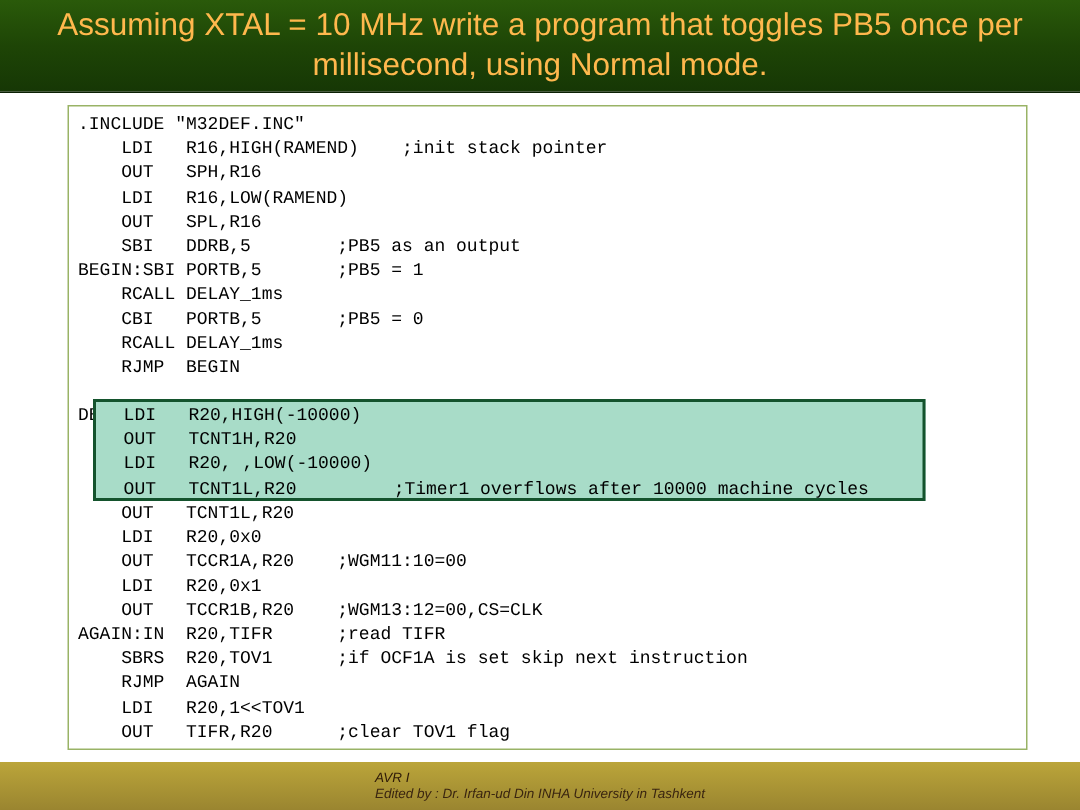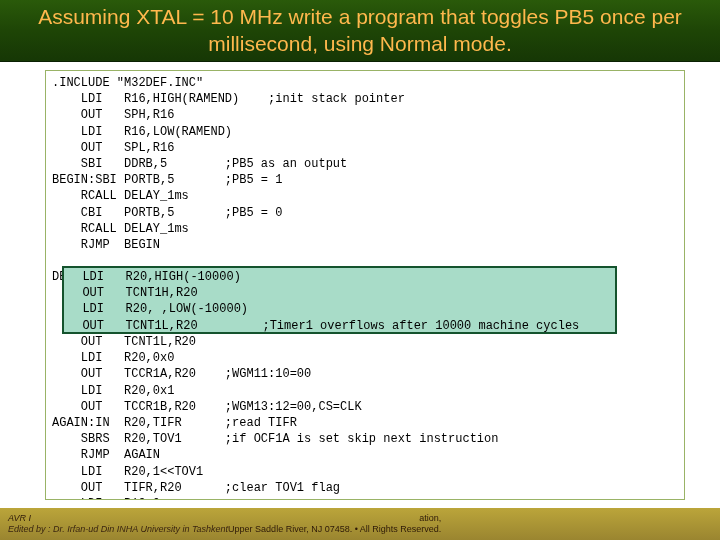--- a/index.html
+++ b/index.html
@@ -1,21 +1,21 @@
 <!DOCTYPE html>
 <html><head>
 <meta charset="utf-8">
 <style>
   * { margin: 0; padding: 0; box-sizing: border-box; }
   body { width: 720px; height: 540px; font-family: Arial, sans-serif; background: #fff; overflow: hidden; position: relative; }
   .title-bar { background: linear-gradient(to bottom, #2a5a0a 0%, #1e4506 50%, #163705 100%); height: 62px; display: flex; align-items: center; justify-content: center; text-align: center; padding: 4px 6px; border-bottom: 1px solid #0a2003; }
   .title-text { color: #ffb84d; font-size: 21px; line-height: 1.25; font-weight: 400; }
   .code-box { position: absolute; left: 45px; top: 70px; width: 640px; height: 430px; background: #fff; border: 1px solid #99b366; font-family: "Courier New", monospace; font-size: 12px; line-height: 1.35; color: #000; padding: 4px 6px; white-space: pre; overflow: hidden; }
   .highlight-box { position: absolute; left: 62px; top: 266px; width: 555px; height: 68px; background: #a8dcc8; border: 2px solid #14532d; font-family: "Courier New", monospace; font-size: 12px; line-height: 1.35; color: #000; padding: 1px 4px; white-space: pre; z-index: 5; }
-  .footer { position: absolute; left: 0; bottom: 0; width: 720px; height: 32px; background: linear-gradient(to bottom, #bba53a 0%, #9a8530 100%); font-size: 9px; color: #2e1a08; padding: 2px 8px; display: flex; align-items: center; justify-content: flex-start; }
+  .footer { position: absolute; left: 0; bottom: 0; width: 720px; height: 32px; background: linear-gradient(to bottom, #bba53a 0%, #9a8530 100%); font-size: 9px; color: #2e1a08; padding: 2px 8px; display: flex; align-items: center; justify-content: center; }
   .footer-left { font-style: italic; line-height: 1.2; }
   .footer-right { text-align: right; line-height: 1.2; }
   .ed { color: #3a2510; }
 </style>
 </head>
 <body>
 
 <div class="title-bar">
   <div class="title-text">Assuming XTAL = 10 MHz write a program that toggles PB5 once per millisecond, using Normal mode.</div>
 </div>
@@ -54,17 +54,13 @@
 <div class="highlight-box">  LDI   R20,HIGH(-10000)
   OUT   TCNT1H,R20
   LDI   R20, ,LOW(-10000)
   OUT   TCNT1L,R20         ;Timer1 overflows after 10000 machine cycles</div>
 
 <div class="footer">
   <div class="footer-left">
     <span>AVR I</span><br>
     <span class="ed">Edited by : Dr. Irfan-ud Din INHA University in Tashkent</span>
   </div>
-  <div class="footer-right">
-    <span>ation,</span><br>
-    <span>Upper Saddle River, NJ 07458. • All Rights Reserved.</span>
-  </div>
 </div>
 
 </body></html>

